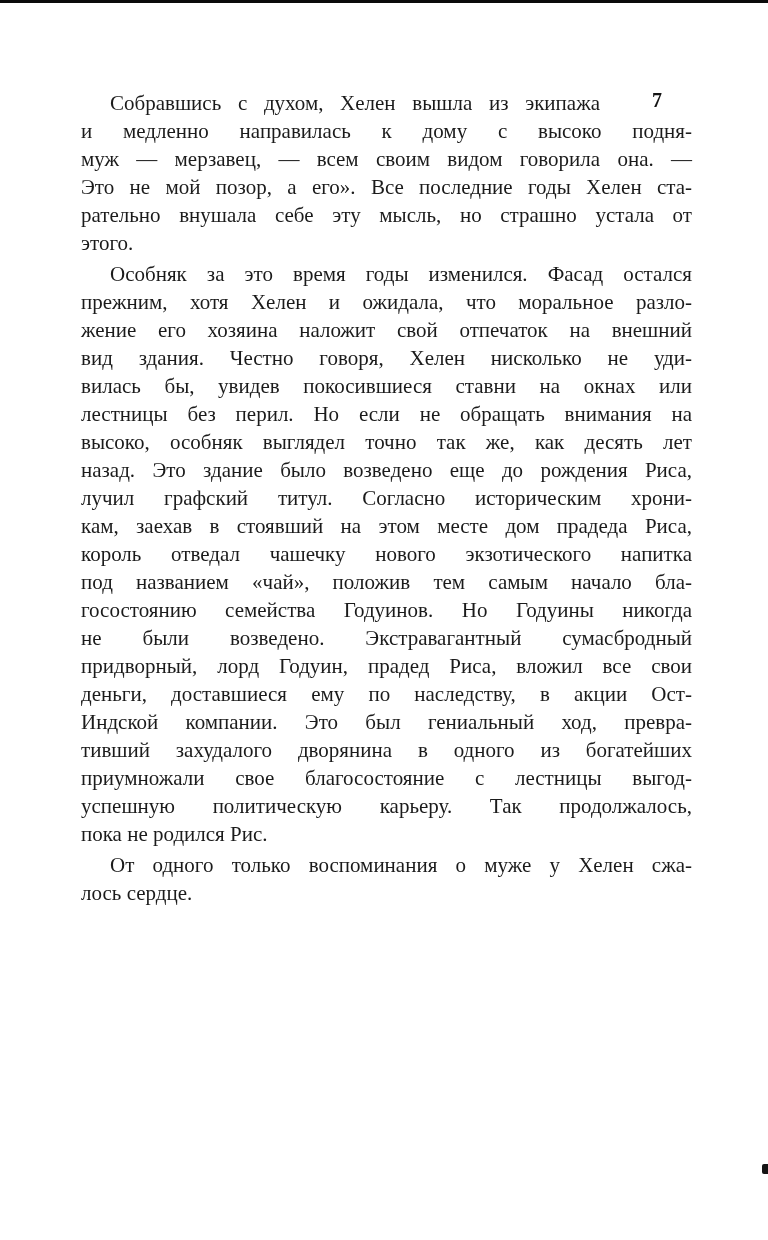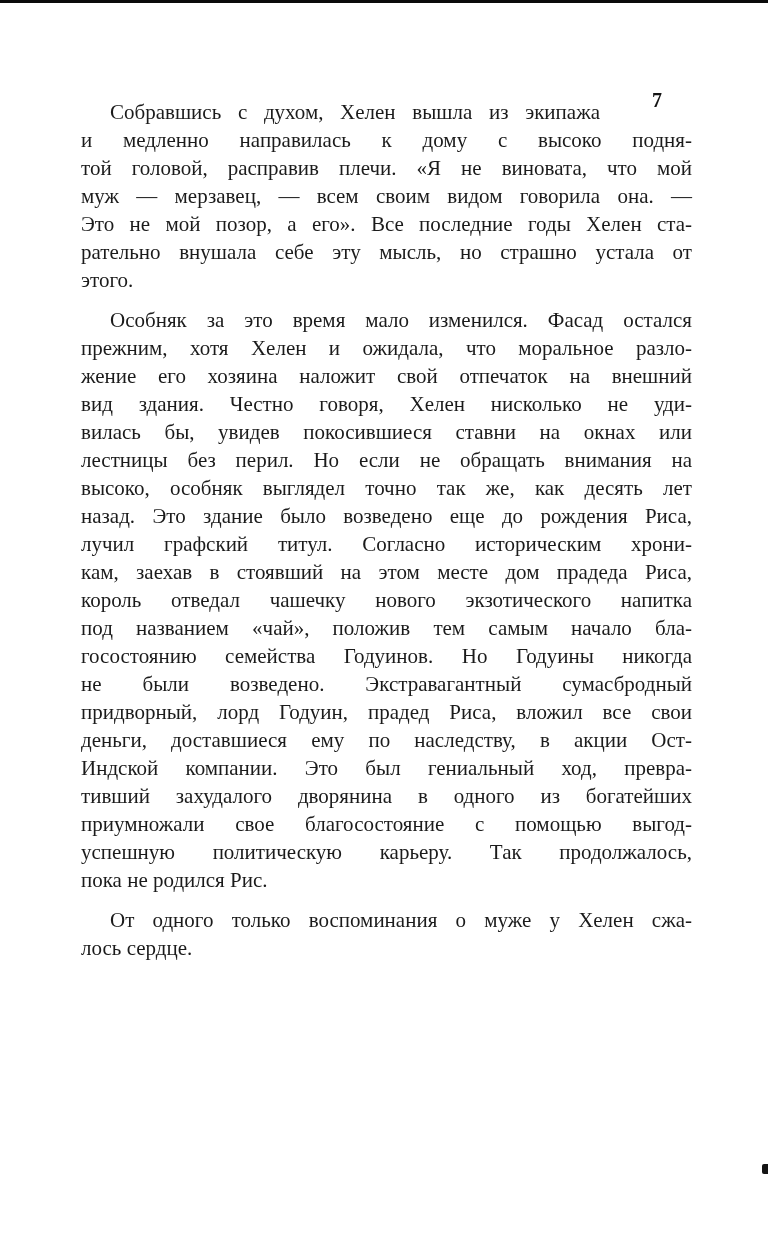--- a/index.html
+++ b/index.html
@@ -33,21 +33,21 @@
     background: #141414;
     border-radius: 2px 0 0 2px;
   }
   .text-block {
     position: absolute;
     left: 81px;
     top: 86px;
     width: 611px;
   }
   .paragraph {
-    margin: 12px 0 3px 0;
+    margin: 3px 0 3px 0;
   }
   .line {
     font-size: 21px;
     line-height: 28px;
     text-align: justify;
     text-align-last: justify;
     text-justify: inter-word;
     white-space: normal;
   }
   .line.first {
@@ -74,46 +74,45 @@
 <body>
 
 <div class="book-page">
   <div class="scan-edge-top"></div>
   <div class="scan-speck"></div>
   <div class="page-number">7</div>
   <div class="text-block">
       <div class="paragraph">
         <div class="line first headline">Собравшись с духом, Хелен вышла из экипажа</div>
         <div class="line">и медленно направилась к дому с высоко подня-</div>
-        <div class="line">той головой, расправив плечи. «Я не виновата, что мой</div>
         <div class="line">муж — мерзавец, — всем своим видом говорила она. —</div>
         <div class="line">Это не мой позор, а его». Все последние годы Хелен ста-</div>
         <div class="line">рательно внушала себе эту мысль, но страшно устала от</div>
         <div class="line last">этого.</div>
       </div>
       <div class="paragraph">
-        <div class="line first">Особняк за это время мало изменился. Фасад остался</div>
+        <div class="line first">Особняк за это время годы изменился. Фасад остался</div>
         <div class="line">прежним, хотя Хелен и ожидала, что моральное разло-</div>
         <div class="line">жение его хозяина наложит свой отпечаток на внешний</div>
         <div class="line">вид здания. Честно говоря, Хелен нисколько не уди-</div>
         <div class="line">вилась бы, увидев покосившиеся ставни на окнах или</div>
         <div class="line">лестницы без перил. Но если не обращать внимания на</div>
         <div class="line">высоко, особняк выглядел точно так же, как десять лет</div>
         <div class="line">назад. Это здание было возведено еще до рождения Риса,</div>
         <div class="line">лучил графский титул. Согласно историческим хрони-</div>
         <div class="line">кам, заехав в стоявший на этом месте дом прадеда Риса,</div>
         <div class="line">король отведал чашечку нового экзотического напитка</div>
         <div class="line">под названием «чай», положив тем самым начало бла-</div>
         <div class="line">госостоянию семейства Годуинов. Но Годуины никогда</div>
         <div class="line">не были возведено. Экстравагантный сумасбродный</div>
         <div class="line">придворный, лорд Годуин, прадед Риса, вложил все свои</div>
         <div class="line">деньги, доставшиеся ему по наследству, в акции Ост-</div>
         <div class="line">Индской компании. Это был гениальный ход, превра-</div>
         <div class="line">тивший захудалого дворянина в одного из богатейших</div>
-        <div class="line">приумножали свое благосостояние с помощью выгод-</div>
+        <div class="line">приумножали свое благосостояние с лестницы выгод-</div>
         <div class="line">успешную политическую карьеру. Так продолжалось,</div>
         <div class="line last">пока не родился Рис.</div>
       </div>
       <div class="paragraph">
         <div class="line first">От одного только воспоминания о муже у Хелен сжа-</div>
         <div class="line last">лось сердце.</div>
       </div>
     </div>
 </div>
 

